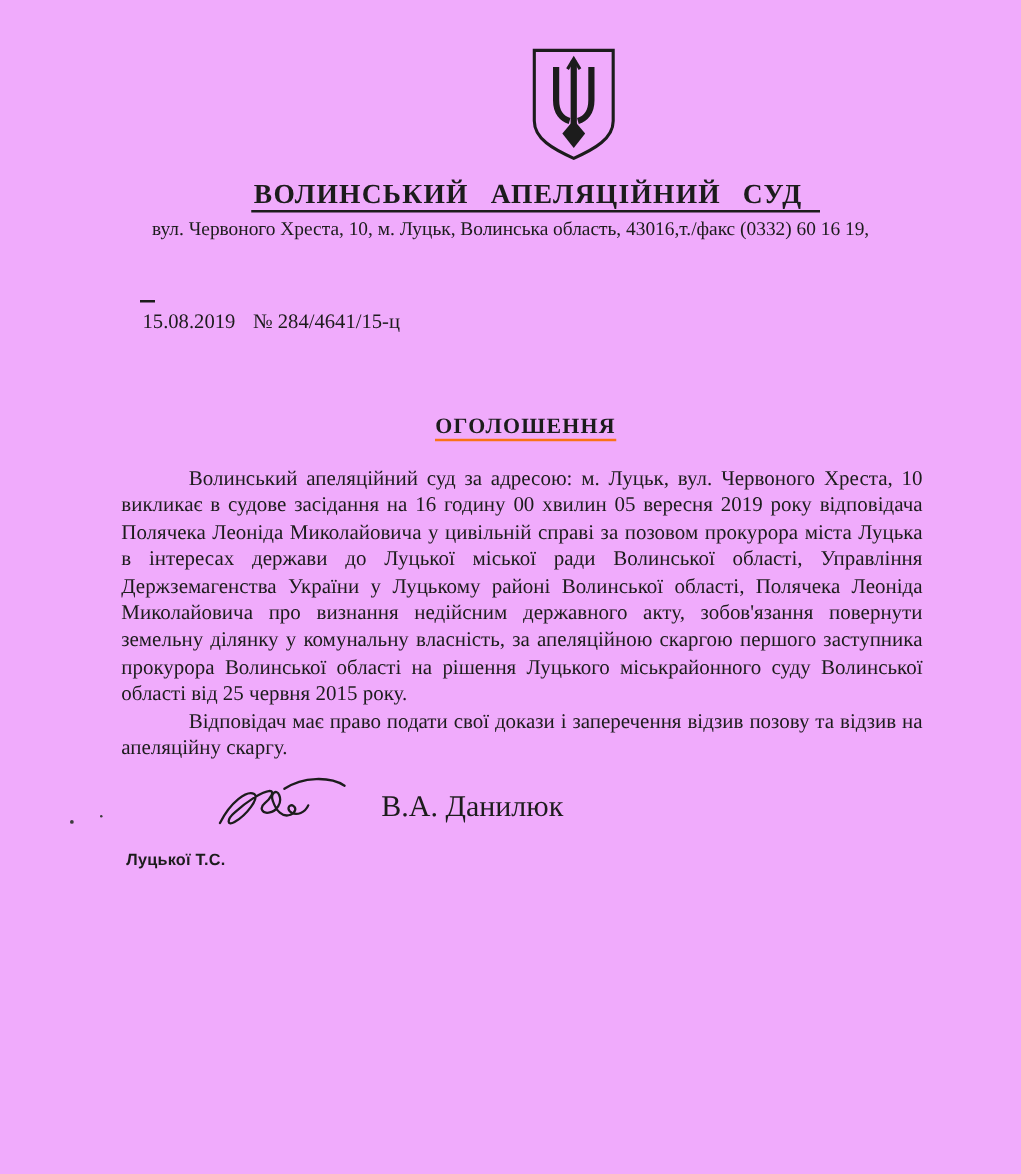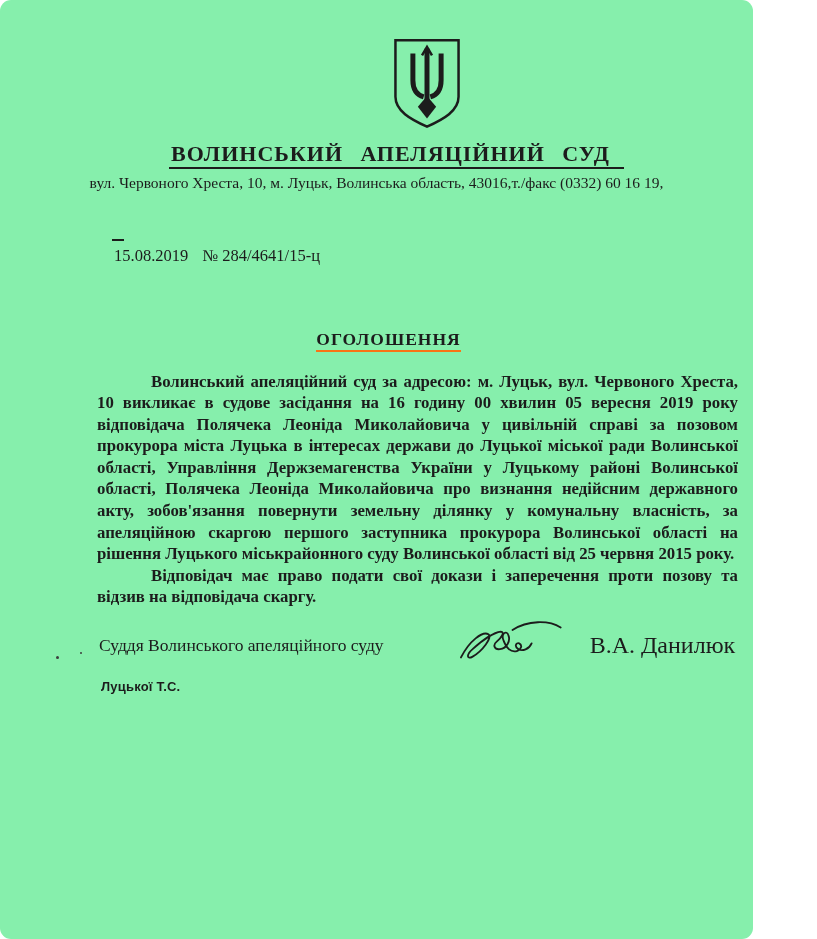--- a/index.html
+++ b/index.html
@@ -2,27 +2,26 @@
 <html><head>
 <meta charset="utf-8">
 <style>
   html, body {
     margin: 0;
     padding: 0;
     background: #ffffff;
   }
   .page {
     position: relative;
-    width: 753px;
+    width: 817px;
     height: 939px;
-    background: #86efac;
+    background: #f0abfc;
     color: #1c1c1c;
     font-family: "Liberation Serif", serif;
     overflow: hidden;
-    border-radius: 11px;
   }
   
   .emblem-wrap {
     padding-top: 37px;
     text-align: center;
   }
   .emblem-wrap svg {
     display: inline-block;
     transform: translateX(50px);
   }
@@ -91,21 +90,20 @@
   .body-text {
     width: 641px;
     margin: 21px 0 0 97px;
     font-size: 16.8px;
     line-height: 21.6px;
     text-align: justify;
   }
   .body-text p {
     margin: 0;
     text-indent: 54px;
-    font-weight: bold;
   }
   
   .sig-row {
     width: 660px;
     margin: 17px 0 0 99px;
     display: flex;
     align-items: center;
     font-size: 17.5px;
   }
   .sig-role { flex: 0 0 auto; }
@@ -166,25 +164,24 @@
       <span class="ref-no">№ 284/4641/15-ц</span>
     </div>
   </div>
 
   <div class="doc-title">
     <span class="u2">ОГОЛОШЕННЯ</span>
   </div>
 
   <div class="body-text">
     <p>Волинський апеляційний суд за адресою: м. Луцьк, вул. Червоного Хреста, 10 викликає в судове засідання на 16 годину 00 хвилин 05 вересня 2019 року відповідача Полячека Леоніда Миколайовича у цивільній справі за позовом прокурора міста Луцька в інтересах держави до Луцької міської ради Волинської області, Управління Держземагенства України у Луцькому районі Волинської області, Полячека Леоніда Миколайовича про визнання недійсним державного акту, зобов'язання повернути земельну ділянку у комунальну власність, за апеляційною скаргою першого заступника прокурора Волинської області на рішення Луцького міськрайонного суду Волинської області від 25 червня 2015 року.</p>
-    <p>Відповідач має право подати свої докази і заперечення проти позову та відзив на відповідача скаргу.</p>
+    <p>Відповідач має право подати свої докази і заперечення відзив позову та відзив на апеляційну скаргу.</p>
   </div>
 
   <div class="sig-row">
-    <span class="sig-role">Суддя Волинського апеляційного суду</span>
     <svg class="sig-script" width="108" height="50" viewBox="0 0 130 58" aria-hidden="true">
       <path d="M68 17 C86 5 112 5 126 14" fill="none" stroke="#1c1c1c" stroke-width="2.2" stroke-linecap="round"></path>
       <path d="M6 50 C16 30 32 18 39 22 C44 26 32 42 20 49 C13 53 12 47 20 40 C32 29 46 20 54 19 C59 19 55 26 49 31 C44 35 46 41 53 40 C61 39 66 30 63 23 C61 17 54 21 57 29 C60 38 66 45 74 42 C79 40 80 35 76 33 C72 32 70 37 75 40 C80 43 88 40 91 33" fill="none" stroke="#1c1c1c" stroke-width="2.2" stroke-linecap="round"></path>
     </svg>
     <span class="sig-name">В.А. Данилюк</span>
   </div>
 
   <div class="clerk">Луцької Т.С.</div>
 
   <div class="dot dot1"></div>

